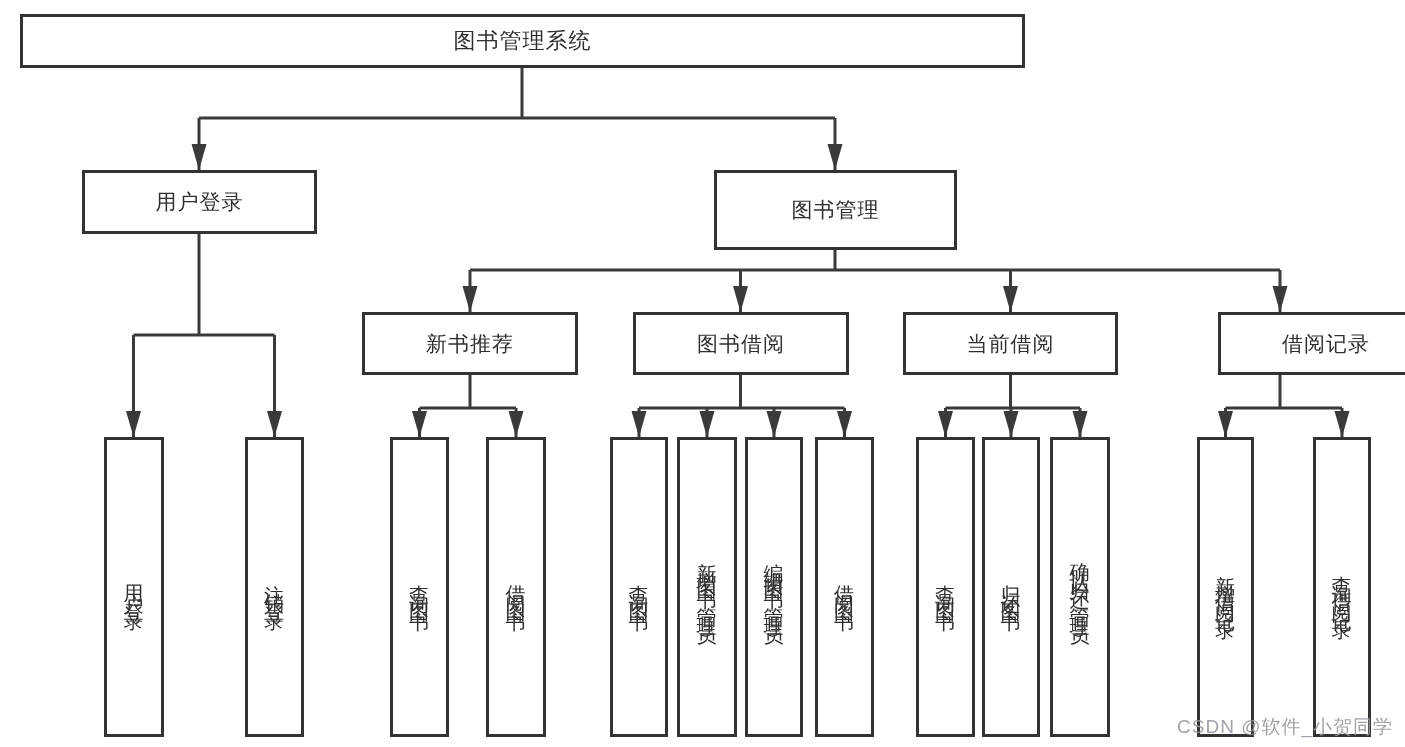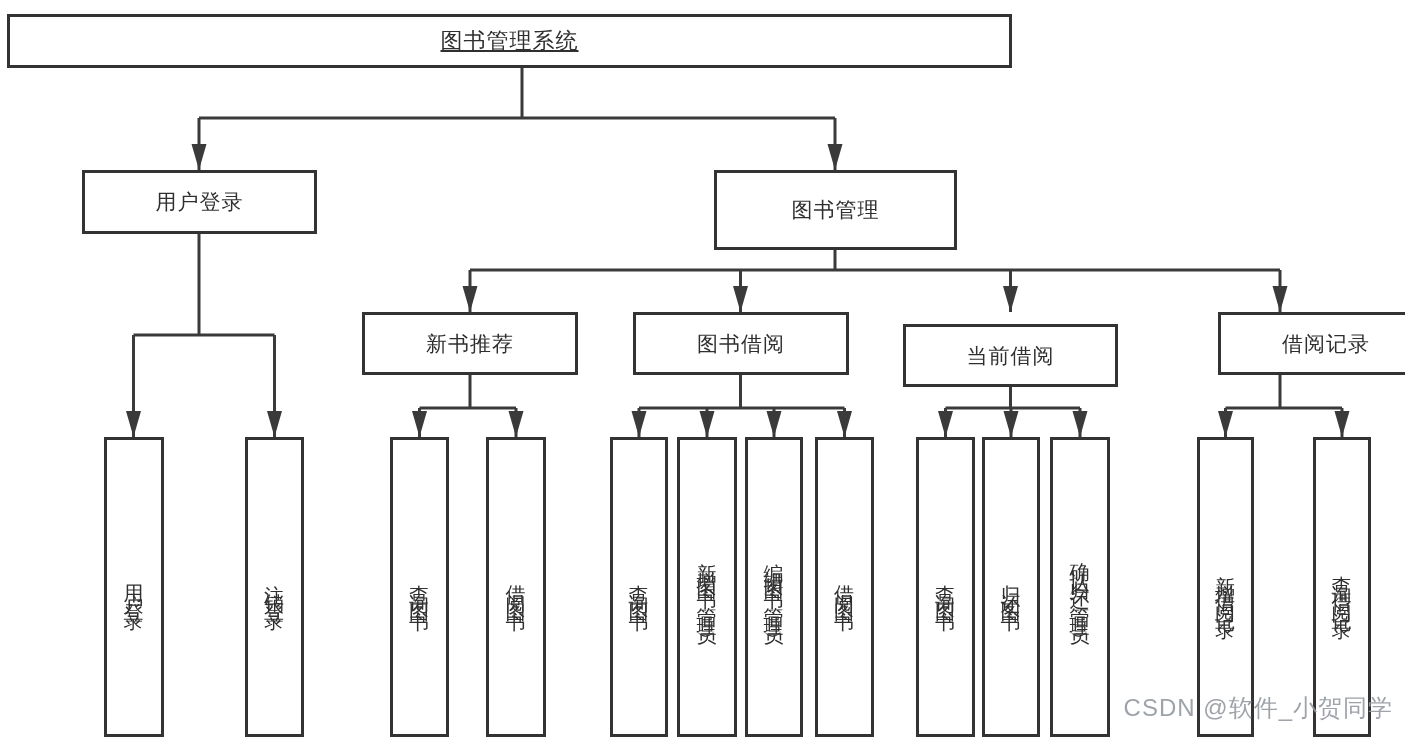--- a/index.html
+++ b/index.html
@@ -26,22 +26,22 @@
   .v span{
     writing-mode:vertical-rl;
     text-orientation:mixed;
     font-size:20px;
     letter-spacing:9px;
     line-height:1;
     white-space:nowrap;
   }
   .watermark{
     position:absolute;
-    right:12px;bottom:23px;
-    font-size:24px;
+    right:12px;bottom:7px;
+    font-size:19px;
     color:rgba(148,153,160,0.9);
     letter-spacing:1px;
     white-space:nowrap;
     z-index:5;
   }
 </style>
 </head>
 <body>
 
 <div id="canvas">
@@ -80,28 +80,28 @@
     <path class="ln" d="M1010.5,375 V408 M945.5,408 H1080"></path>
     <line class="ln ar" x1="945.5" y1="408" x2="945.5" y2="437"></line>
     <line class="ln ar" x1="1011" y1="408" x2="1011" y2="437"></line>
     <line class="ln ar" x1="1080" y1="408" x2="1080" y2="437"></line>
 
     <path class="ln" d="M1280,375 V408 M1225.5,408 H1342"></path>
     <line class="ln ar" x1="1225.5" y1="408" x2="1225.5" y2="437"></line>
     <line class="ln ar" x1="1342" y1="408" x2="1342" y2="437"></line>
   </svg>
 
-  <div class="box h title" style="left:7px;top:14px;width:1005px;height:54px;text-decoration:underline;">图书管理系统</div>
+  <div class="box h title" style="left:20px;top:14px;width:1005px;height:54px;">图书管理系统</div>
 
   <div class="box h" style="left:82px;top:170px;width:235px;height:64px;">用户登录</div>
   <div class="box h" style="left:714px;top:170px;width:243px;height:80px;">图书管理</div>
 
   <div class="box h" style="left:362px;top:312px;width:216px;height:63px;">新书推荐</div>
   <div class="box h" style="left:633px;top:312px;width:216px;height:63px;">图书借阅</div>
-  <div class="box h" style="left:903px;top:312px;width:215px;height:63px;margin-top:12px;">当前借阅</div>
+  <div class="box h" style="left:903px;top:312px;width:215px;height:63px;">当前借阅</div>
   <div class="box h" style="left:1172px;top:312px;width:216px;height:63px;margin-left:46px;">借阅记录</div>
 
   <div class="box v" style="left:104px;top:437px;width:60px;height:300px;">
     <span>用户登录</span>
   </div>
   <div class="box v" style="left:245px;top:437px;width:59px;height:300px;">
     <span>注销登录</span>
   </div>
 
   <div class="box v" style="left:390px;top:437px;width:59px;height:300px;">

